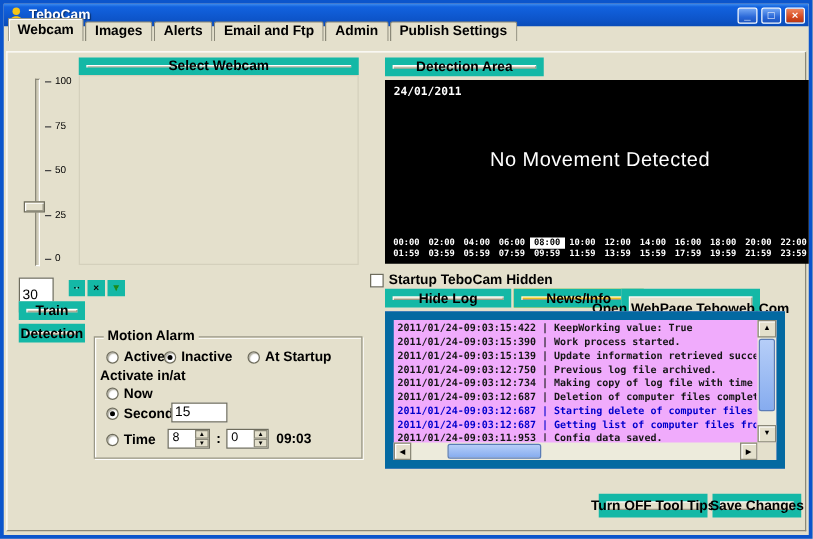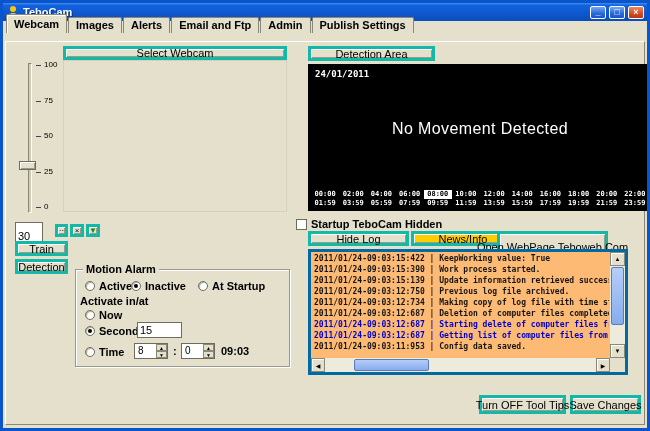--- a/index.html
+++ b/index.html
@@ -25,23 +25,23 @@
   .tab { height:16px; margin:3px 1px 0 0; background:#E4E0CC; border:1px solid #8A8878;
     border-bottom:none; border-radius:2px 2px 0 0; font-weight:bold; padding:1px 7px 0; }
   .tab.active { height:19px; margin-top:0; padding-top:3px; position:relative; z-index:3;
     box-shadow:inset 1px 1px 0 #fff; }
   .page { position:absolute; left:2px; top:38px; width:640px; height:384px;
     border-top:1px solid #fff; border-left:1px solid #fff;
     border-right:1px solid #8A8878; border-bottom:1px solid #8A8878; }
 
   
   .btn { position:absolute; display:flex; align-items:center; justify-content:center;
-    background:#E4E0CC; border:3px solid #14b8a6;
+    background:#E4E0CC; border:6px solid #14b8a6;
     box-shadow:inset 1px 1px 0 #FFF, inset -1px -1px 0 #9C9A88;
-    font-size:11px; font-weight:normal; color:#000; white-space:nowrap; cursor:default; }
+    font-size:11px; font-weight:bold; color:#000; white-space:nowrap; cursor:default; }
   .btn.gold { background:#FFCC00; }
 
   .field { position:absolute; background:#fff; border:1px solid #6E6C5C;
     font:11px "Liberation Sans",sans-serif; padding:0 2px; }
 
   
   .sl-track { position:absolute; left:25px; top:60px; width:4px; height:150px;
     background:#CFCBB7; border:1px solid #8A8878; border-right-color:#fff; border-bottom-color:#fff; }
   .sl-thumb { position:absolute; left:16px; top:158px; width:17px; height:9px;
     background:#E4E0CC; border:1px solid #6E6C5C;
@@ -81,21 +81,21 @@
     font-size:16px; letter-spacing:.4px; }
   .timeline { position:absolute; left:3px; right:3px; bottom:2px;
     display:grid; grid-template-columns:repeat(12,1fr); }
   .tl-cell { text-align:center; font:bold 7px "DejaVu Sans Mono",monospace;
     color:#fff; line-height:9px; padding:1px 0; }
   .tl-cell div { padding:0 1px; }
   .tl-cell.hl .tl-start { background:#fff; color:#000; }
 
   
   .log { position:absolute; left:305px; top:246px; width:320px; height:126px;
-    background:#fdba74; border:3px solid #0369a1; }
+    background:#f0abfc; border:7px solid #0369a1; }
   .log-entries { position:absolute; left:1px; top:1px; right:16px; bottom:15px;
     overflow:hidden; padding:0 2px; }
   .log-line { font:bold 8px "DejaVu Sans Mono",monospace; color:#151515;
     line-height:11px; white-space:nowrap; }
   .log-line.em { color:#0000CC; }
 
   
   .vscroll { position:absolute; right:0; top:0; bottom:14px; width:15px; background:#EDEBDC; }
   .hscroll { position:absolute; left:0; right:15px; bottom:0; height:14px; background:#EDEBDC; }
   .sb { position:absolute; background:#E4E0CC; border:1px solid #8A8878;

